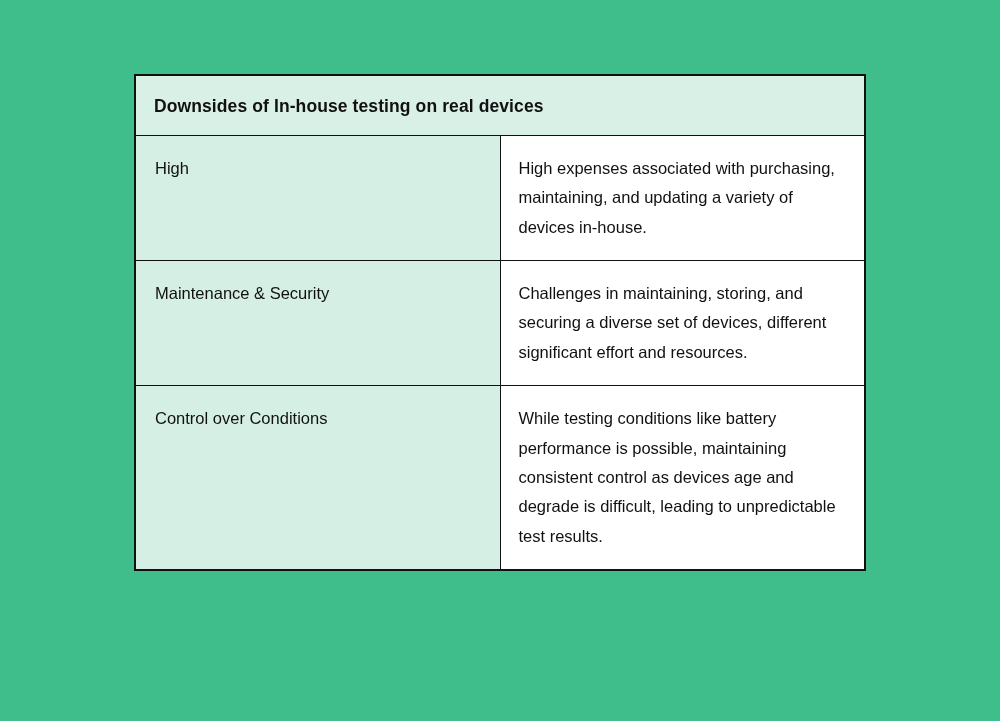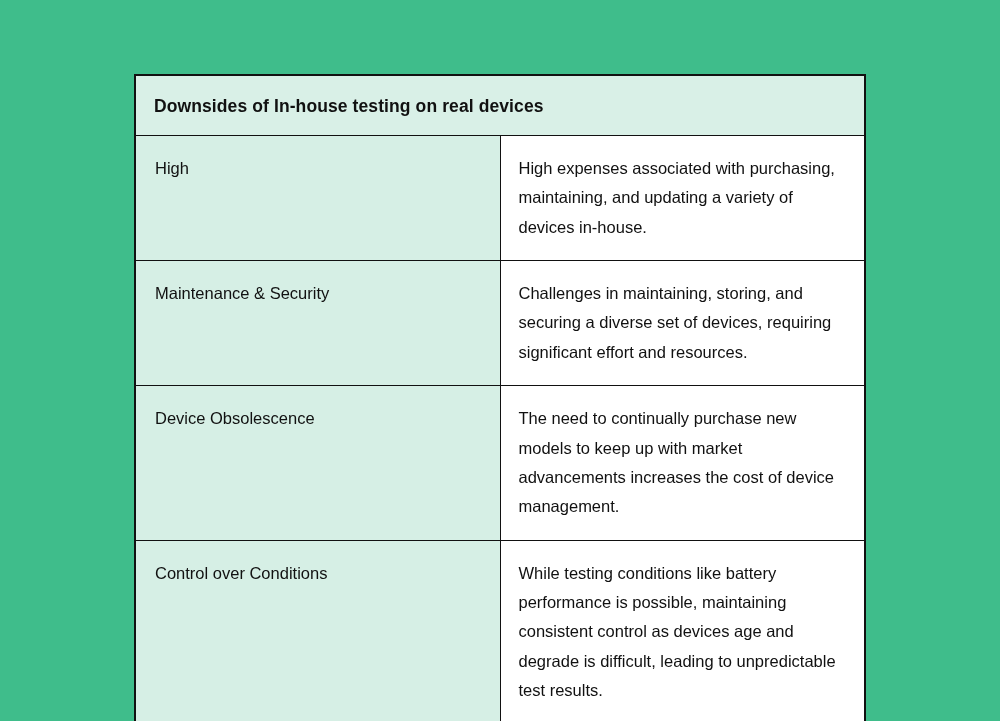--- a/index.html
+++ b/index.html
@@ -75,25 +75,21 @@
           <th class="header-cell" colspan="2">Downsides of In-house testing on real devices</th>
         </tr>
       </thead>
       <tbody>
         <tr>
           <td class="label-cell">High</td>
           <td class="desc-cell">High expenses associated with purchasing, maintaining, and updating a variety of devices in-house.</td>
         </tr>
         <tr>
           <td class="label-cell">Maintenance &amp; Security</td>
-          <td class="desc-cell">Challenges in maintaining, storing, and securing a diverse set of devices, requiring significant effort and resources.</td>
-        </tr>
-        <tr>
-          <td class="label-cell">Device Obsolescence</td>
-          <td class="desc-cell">The need to continually purchase new models to keep up with market advancements increases the cost of device management.</td>
+          <td class="desc-cell">Challenges in maintaining, storing, and securing a diverse set of devices, different significant effort and resources.</td>
         </tr>
         <tr>
           <td class="label-cell">Control over Conditions</td>
           <td class="desc-cell">While testing conditions like battery performance is possible, maintaining consistent control as devices age and degrade is difficult, leading to unpredictable test results.</td>
         </tr>
       </tbody>
     </table>
   </div>
 </div>
 

